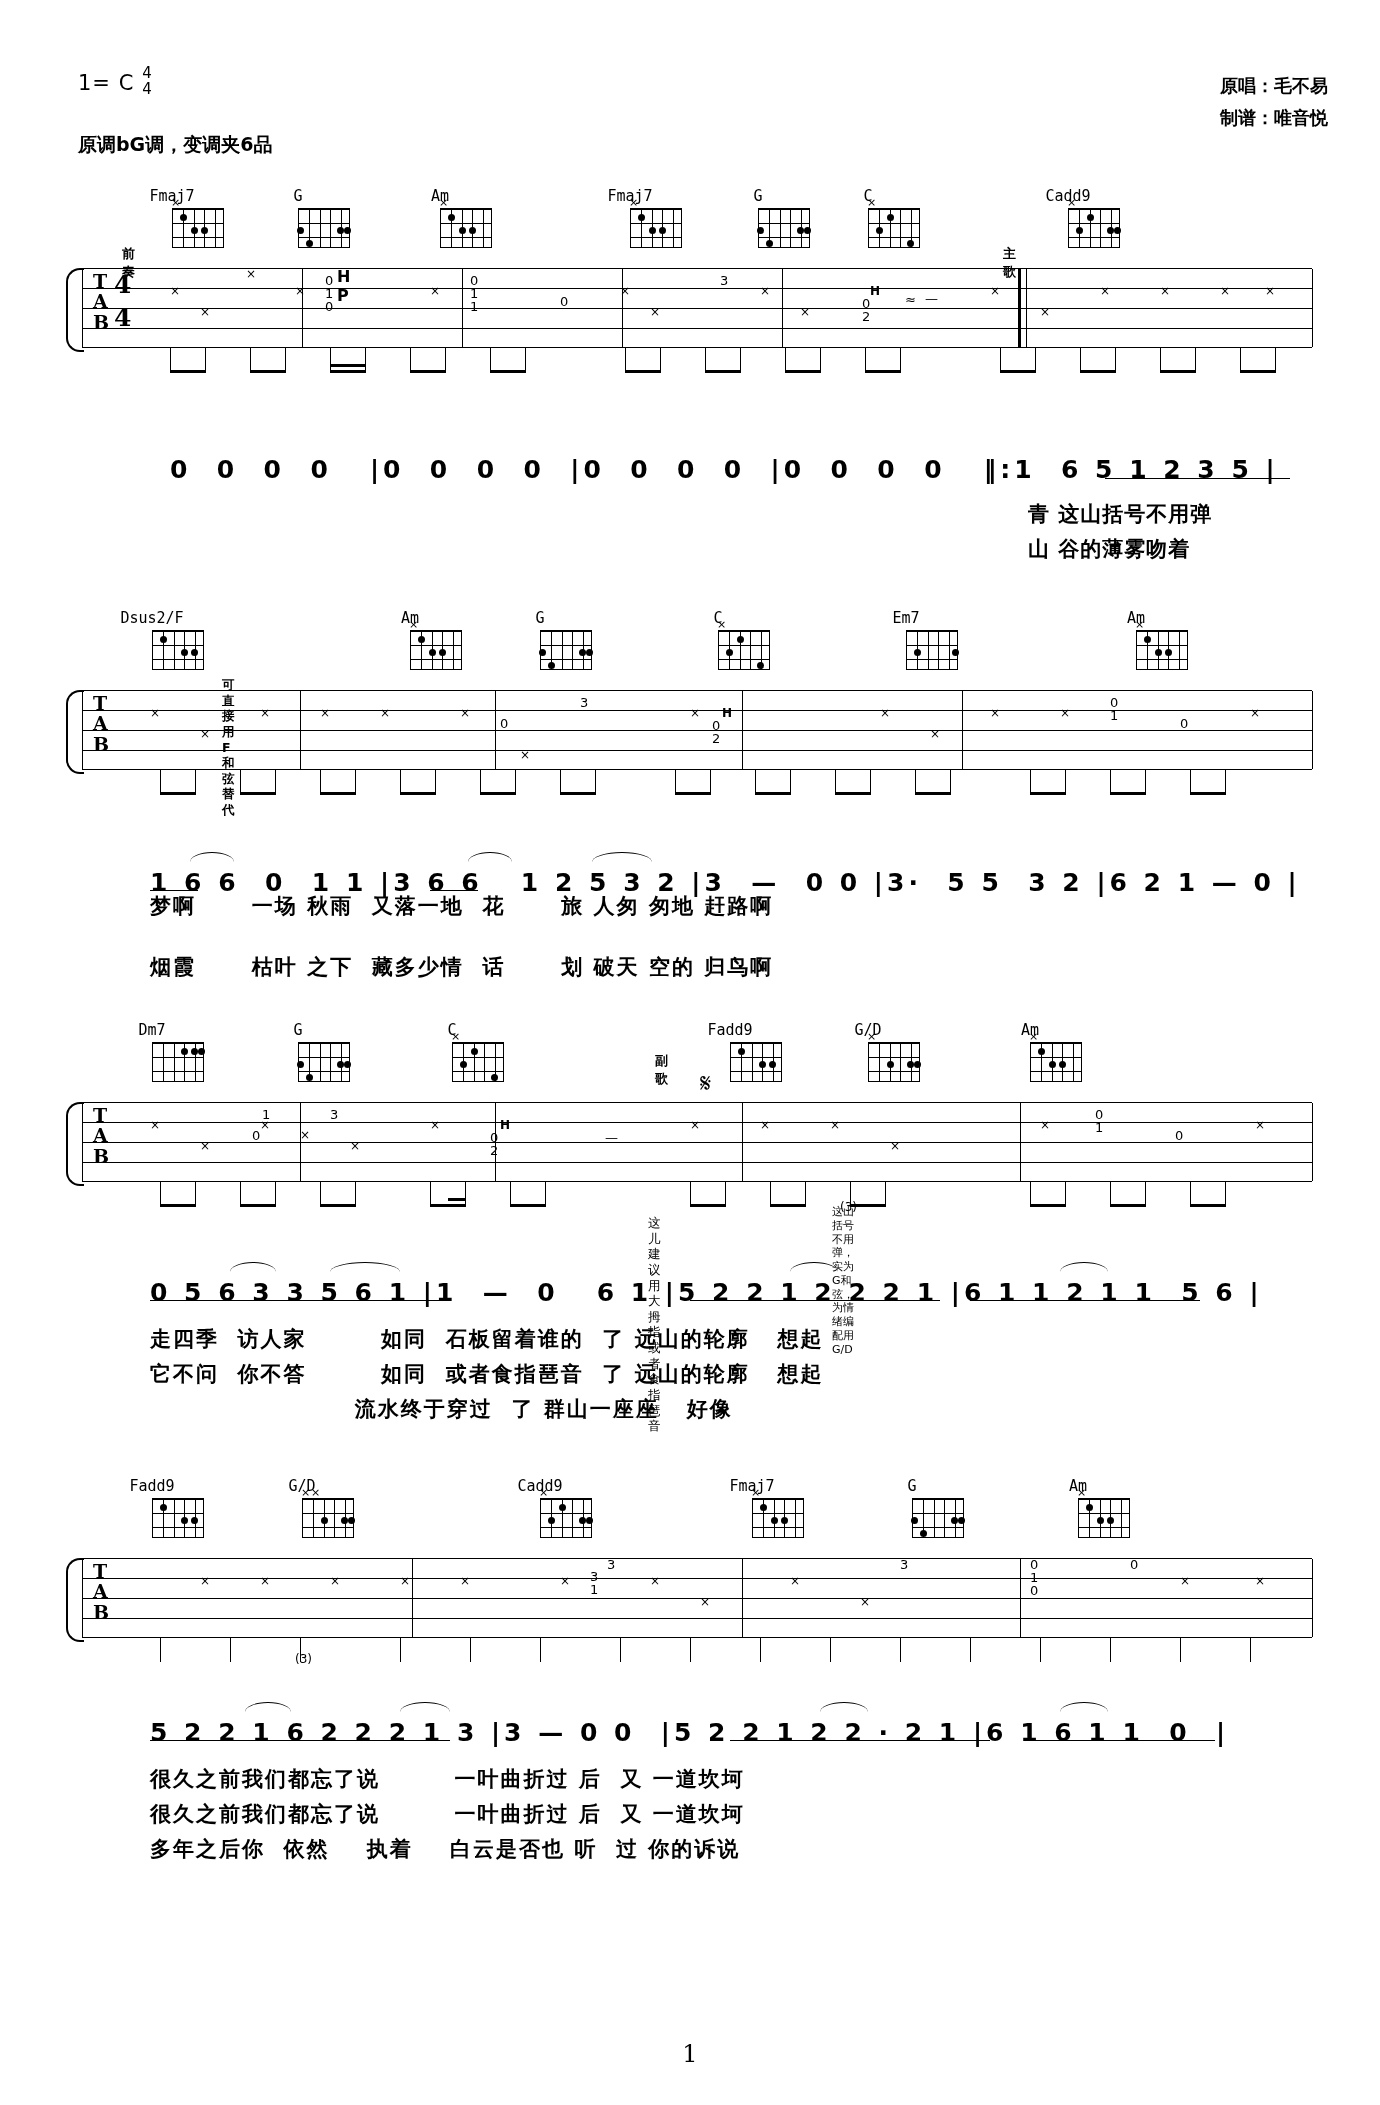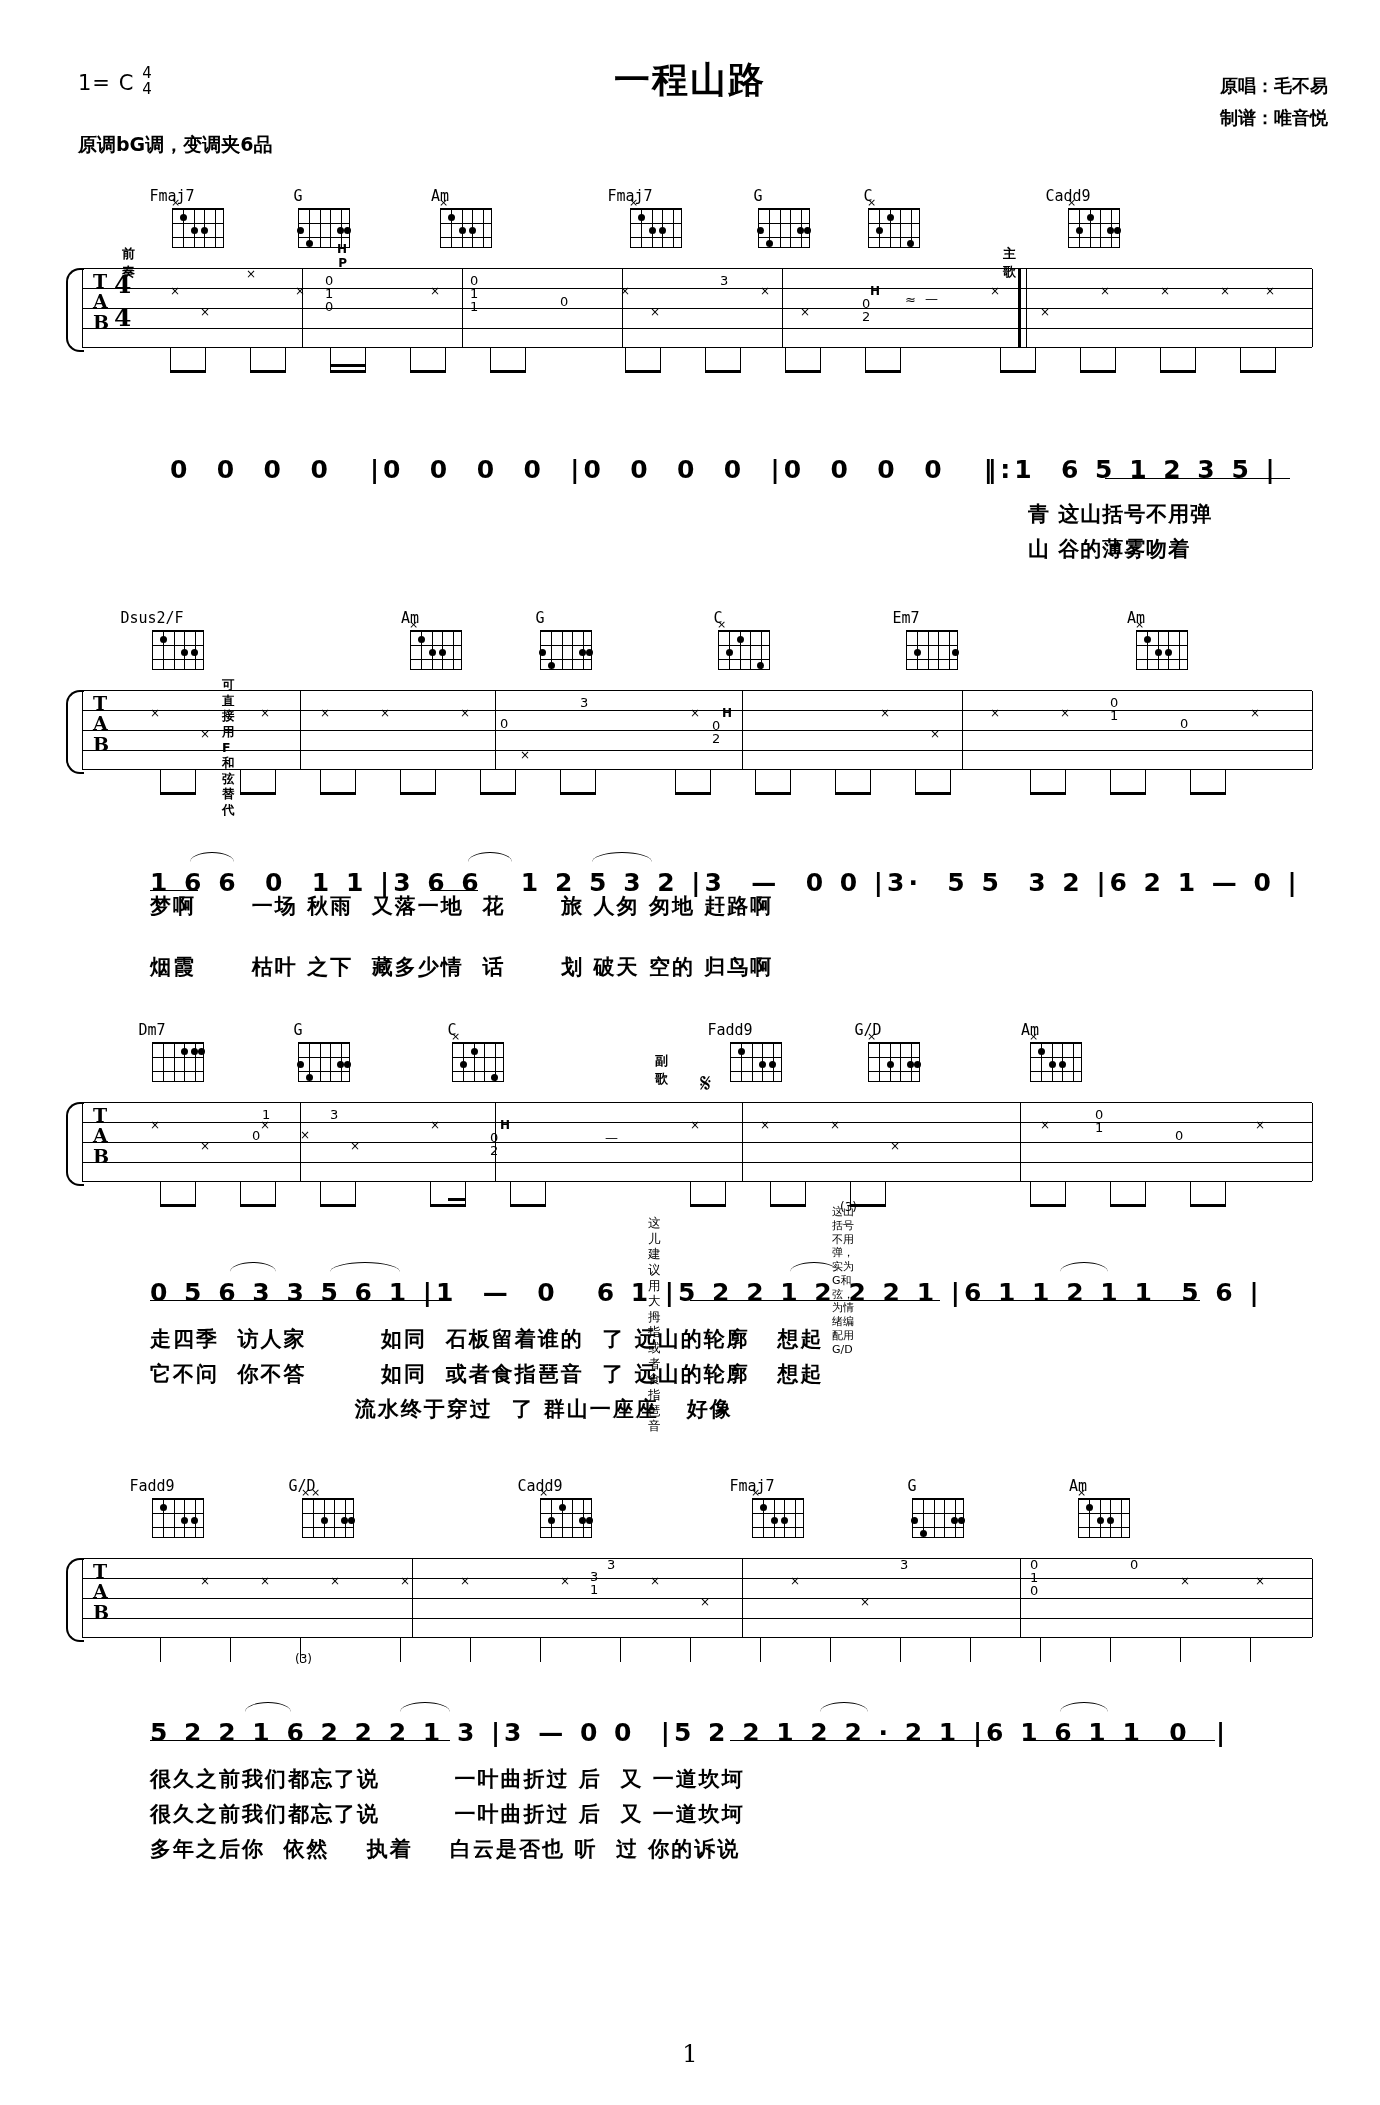--- a/index.html
+++ b/index.html
@@ -221,21 +221,20 @@
 </style>
 </head>
 <body>
 
 <div class="sheet">
 
   <div class="key-sig">
     <span>1= C</span><span class="frac"><span>4</span><span>4</span></span>
   </div>
   <div class="capo">原调bG调，变调夹6品</div>
-  <div class="title">一程山路</div>
   <div class="credits">
     <div><span>原唱：</span><span>毛不易</span></div>
     <div><span>制谱：</span><span>唯音悦</span></div>
   </div>
 
   <div class="system">
 
     <div class="chord" style="left:172px; top:208px;">
       <div class="cname">Fmaj7</div>
       <div class="grid">
@@ -369,21 +368,21 @@
     <div class="tabword" style="left:93px; top:272px;">T</div>
     <div class="tabword" style="left:93px; top:292px;">A</div>
     <div class="tabword" style="left:93px; top:313px;">B</div>
     <div class="tabword" style="left:114px; top:272px; font-size:25px;">4</div>
     <div class="tabword" style="left:114px; top:305px; font-size:25px;">4</div>
 
     <div class="tx" style="left:170px; top:285px;">×</div>
     <div class="tx" style="left:200px; top:306px;">×</div>
     <div class="tx" style="left:246px; top:268px;">×</div>
     <div class="tnum" style="left:325px; top:274px;">0 1 0</div>
-    <div class="labeltxt" style="left:337px; top:242px; font-size:12px;text-align:right;">H P</div>
+    <div class="labeltxt" style="left:337px; top:267px; font-size:16px;">H P</div>
     <div class="tx" style="left:295px; top:285px;">×</div>
     <div class="tnum" style="left:470px; top:274px;">0 1 1</div>
     <div class="tx" style="left:430px; top:285px;">×</div>
     <div class="tnum" style="left:560px; top:295px;">0</div>
     <div class="tx" style="left:620px; top:285px;">×</div>
     <div class="tx" style="left:650px; top:306px;">×</div>
     <div class="tnum" style="left:720px; top:274px;">3</div>
     <div class="tx" style="left:760px; top:285px;">×</div>
     <div class="tx" style="left:800px; top:306px;">×</div>
     <div class="labeltxt" style="left:870px; top:284px; font-size:12px;">H</div>

